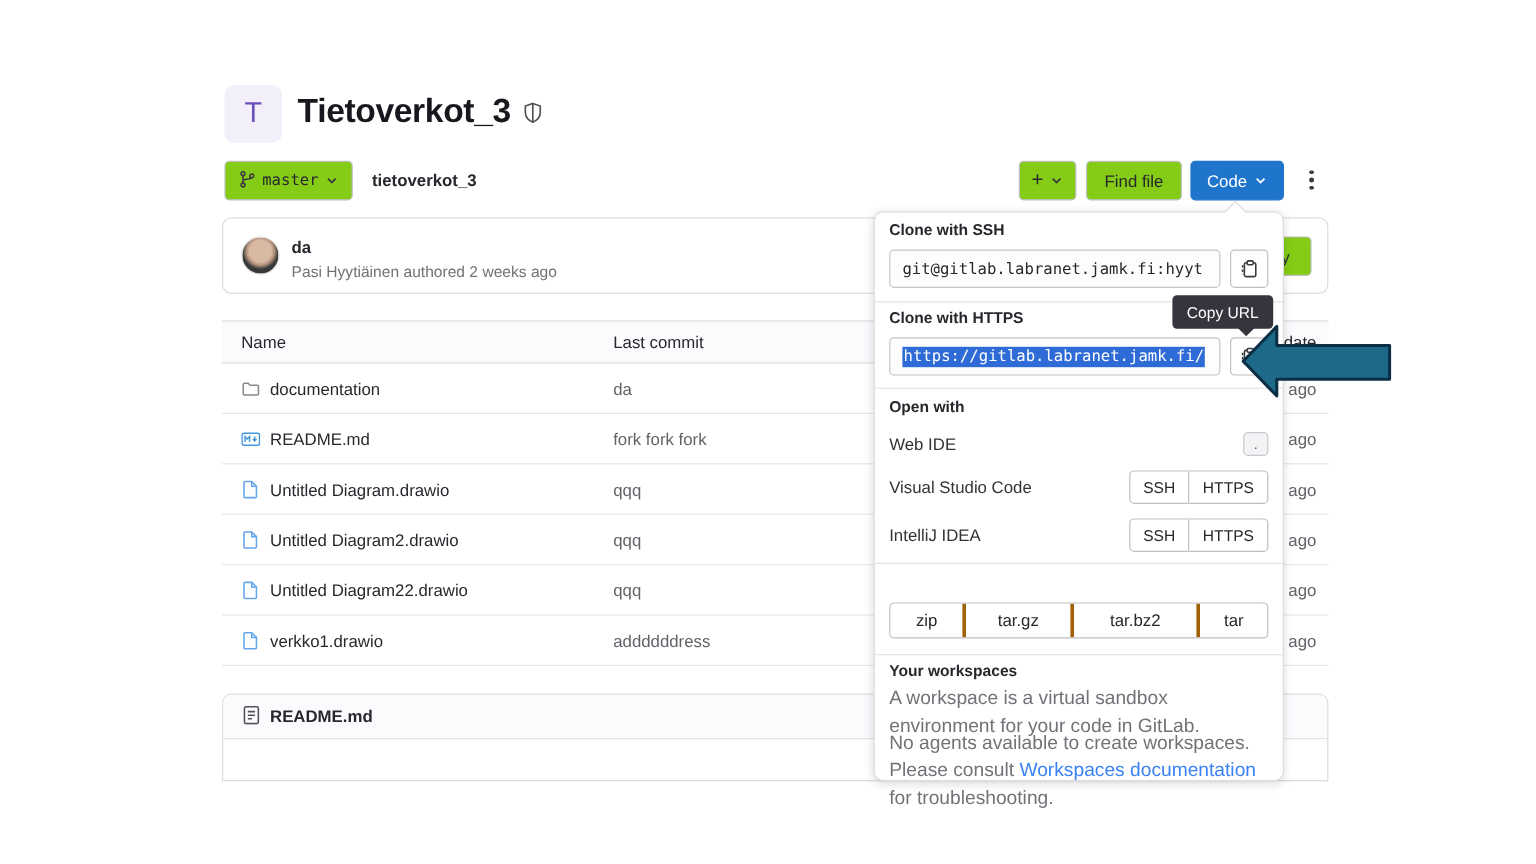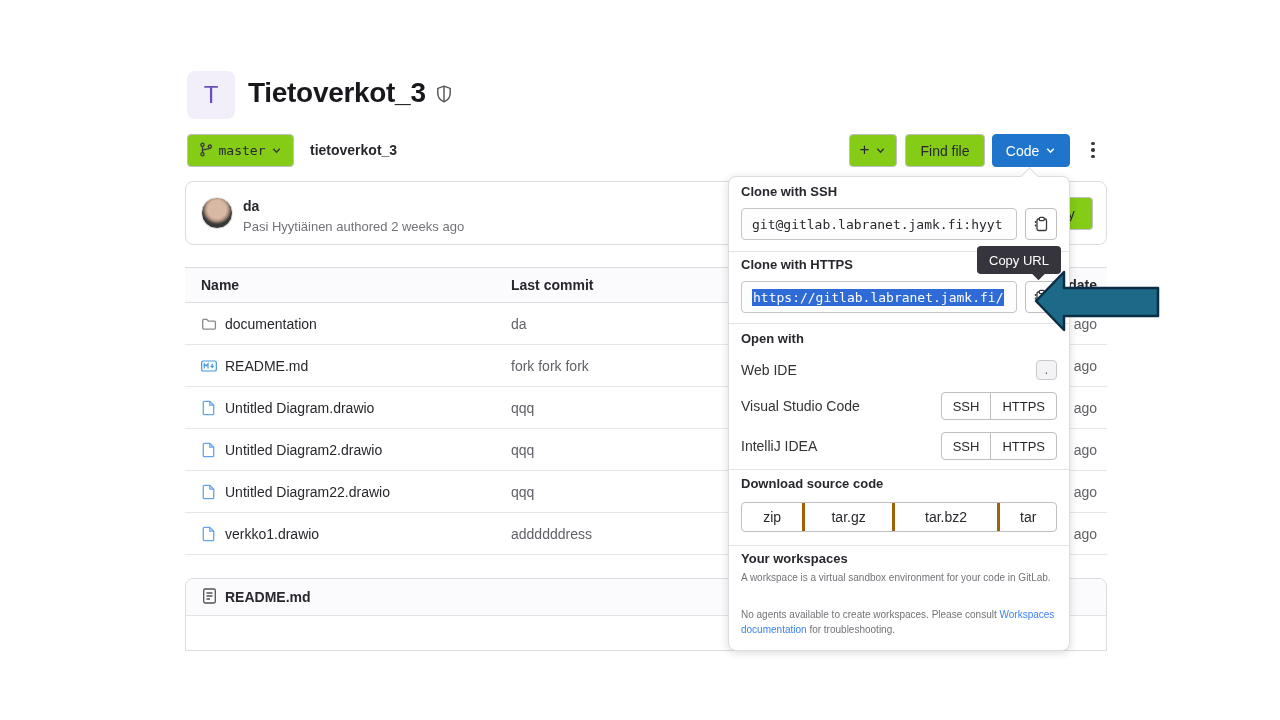--- a/index.html
+++ b/index.html
@@ -36,21 +36,21 @@
   .commit-avatar { left:201px; top:197px; width:32px; height:32px; border-radius:50%;
     background:radial-gradient(circle at 50% 38%, #d8b9a3 0 38%, #b59480 48%, #3a3a3a 62%, #2e2e2e 100%);
     border:1px solid #e0e0e0; z-index:2; }
   .commit-title { left:243px; top:198px; font-size:14px; font-weight:700; color:#28272d; z-index:2; }
   .commit-byline { left:243px; top:219px; font-size:13px; color:#737278; z-index:2; }
   .history-btn { left:1013px; top:197px; width:80px; z-index:2; }
 
   
   .tree { left:185px; top:267px; width:922px; z-index:1; }
   .tree-header { display:flex; height:36px; align-items:center; background:#fbfafd;
-    border-top:1px solid #dcdcde; border-bottom:1px solid #dcdcde; font-size:14px; font-weight:700; }
+    border-top:1px solid #dcdcde; border-bottom:1px solid #dcdcde; font-size:14px; font-weight:400; }
   .col-name { width:326px; padding-left:16px; }
   .col-commit { flex:1; }
   .col-update { width:150px; text-align:right; padding-right:10px; }
   .tree-row { display:flex; height:42px; align-items:center; border-bottom:1px solid #e7e7ea; font-size:14px; }
   .tree-row .col-name { display:flex; align-items:center; gap:8px; color:#28272d; cursor:pointer; }
   .tree-row .col-commit { color:#626168; cursor:pointer; }
   .tree-row .col-update { color:#626168; }
   .ficon { width:16px; height:16px; flex:0 0 16px; display:inline-flex; align-items:center; justify-content:center; }
 
   
@@ -78,21 +78,21 @@
   .kbd { width:21px; height:20px; border:1px solid #c9c9cd; border-radius:4px; background:#f3f3f5;
     font-size:12px; color:#555; display:flex; align-items:center; justify-content:center; }
   .seg { display:flex; height:28px; border:1px solid #bfbfc3; border-radius:4px; overflow:hidden; background:#fff; }
   .seg > div { display:flex; align-items:center; justify-content:center; padding:0 11px;
     font-size:13px; color:#28272d; border-right:1px solid #bfbfc3; cursor:pointer; }
   .seg > div:last-child { border-right:none; }
   .dl-group { display:flex; height:30px; border:1px solid #bfbfc3; border-radius:4px; overflow:hidden; }
   .dl-group > div { display:flex; align-items:center; justify-content:center; font-size:14px;
     color:#28272d; border-right:3px solid #a16207; cursor:pointer; }
   .dl-group > div:last-child { border-right:none; }
-  .ws-text { font-size:10px; color:#737278; line-height:1.45; }
+  .ws-text { font-size:16px; color:#737278; line-height:1.45; }
   .ws-text a { color:#3b82f6; text-decoration:none; cursor:pointer; }
 
   
   .tooltip { left:977px; top:246px; height:28px; padding:0 12px; background:#36353d; color:#fff;
     border-radius:4px; font-size:13px; display:flex; align-items:center; z-index:10; }
   .tooltip-caret { left:1033px; top:267px; width:11px; height:11px; background:#36353d;
     transform:rotate(45deg); z-index:9; }
 
   
   .anno { left:0; top:0; width:1280px; height:720px; pointer-events:none; z-index:20; }
@@ -307,21 +307,20 @@
 
     <div class="dd openwith-row" style="top:255px; height:28px">
       <span>IntelliJ IDEA</span>
       <span class="seg">
         <div>SSH</div>
         <div>HTTPS</div>
       </span>
     </div>
 
     <div class="dd-divider" style="top:292px"></div>
-    <div class="dd dd-label" style="top:299px">Download source code</div>
     <div class="dd dl-group" style="top:325px">
       <div style="flex:63">zip</div>
       <div style="flex:90">tar.gz</div>
       <div style="flex:107">tar.bz2</div>
       <div style="flex:58">tar</div>
     </div>
 
     <div class="dd-divider" style="top:368px"></div>
     <div class="dd dd-label" style="top:374px">Your workspaces</div>
     <div class="dd ws-text" style="top:394px">A workspace is a virtual sandbox environment for your code in GitLab.</div>

